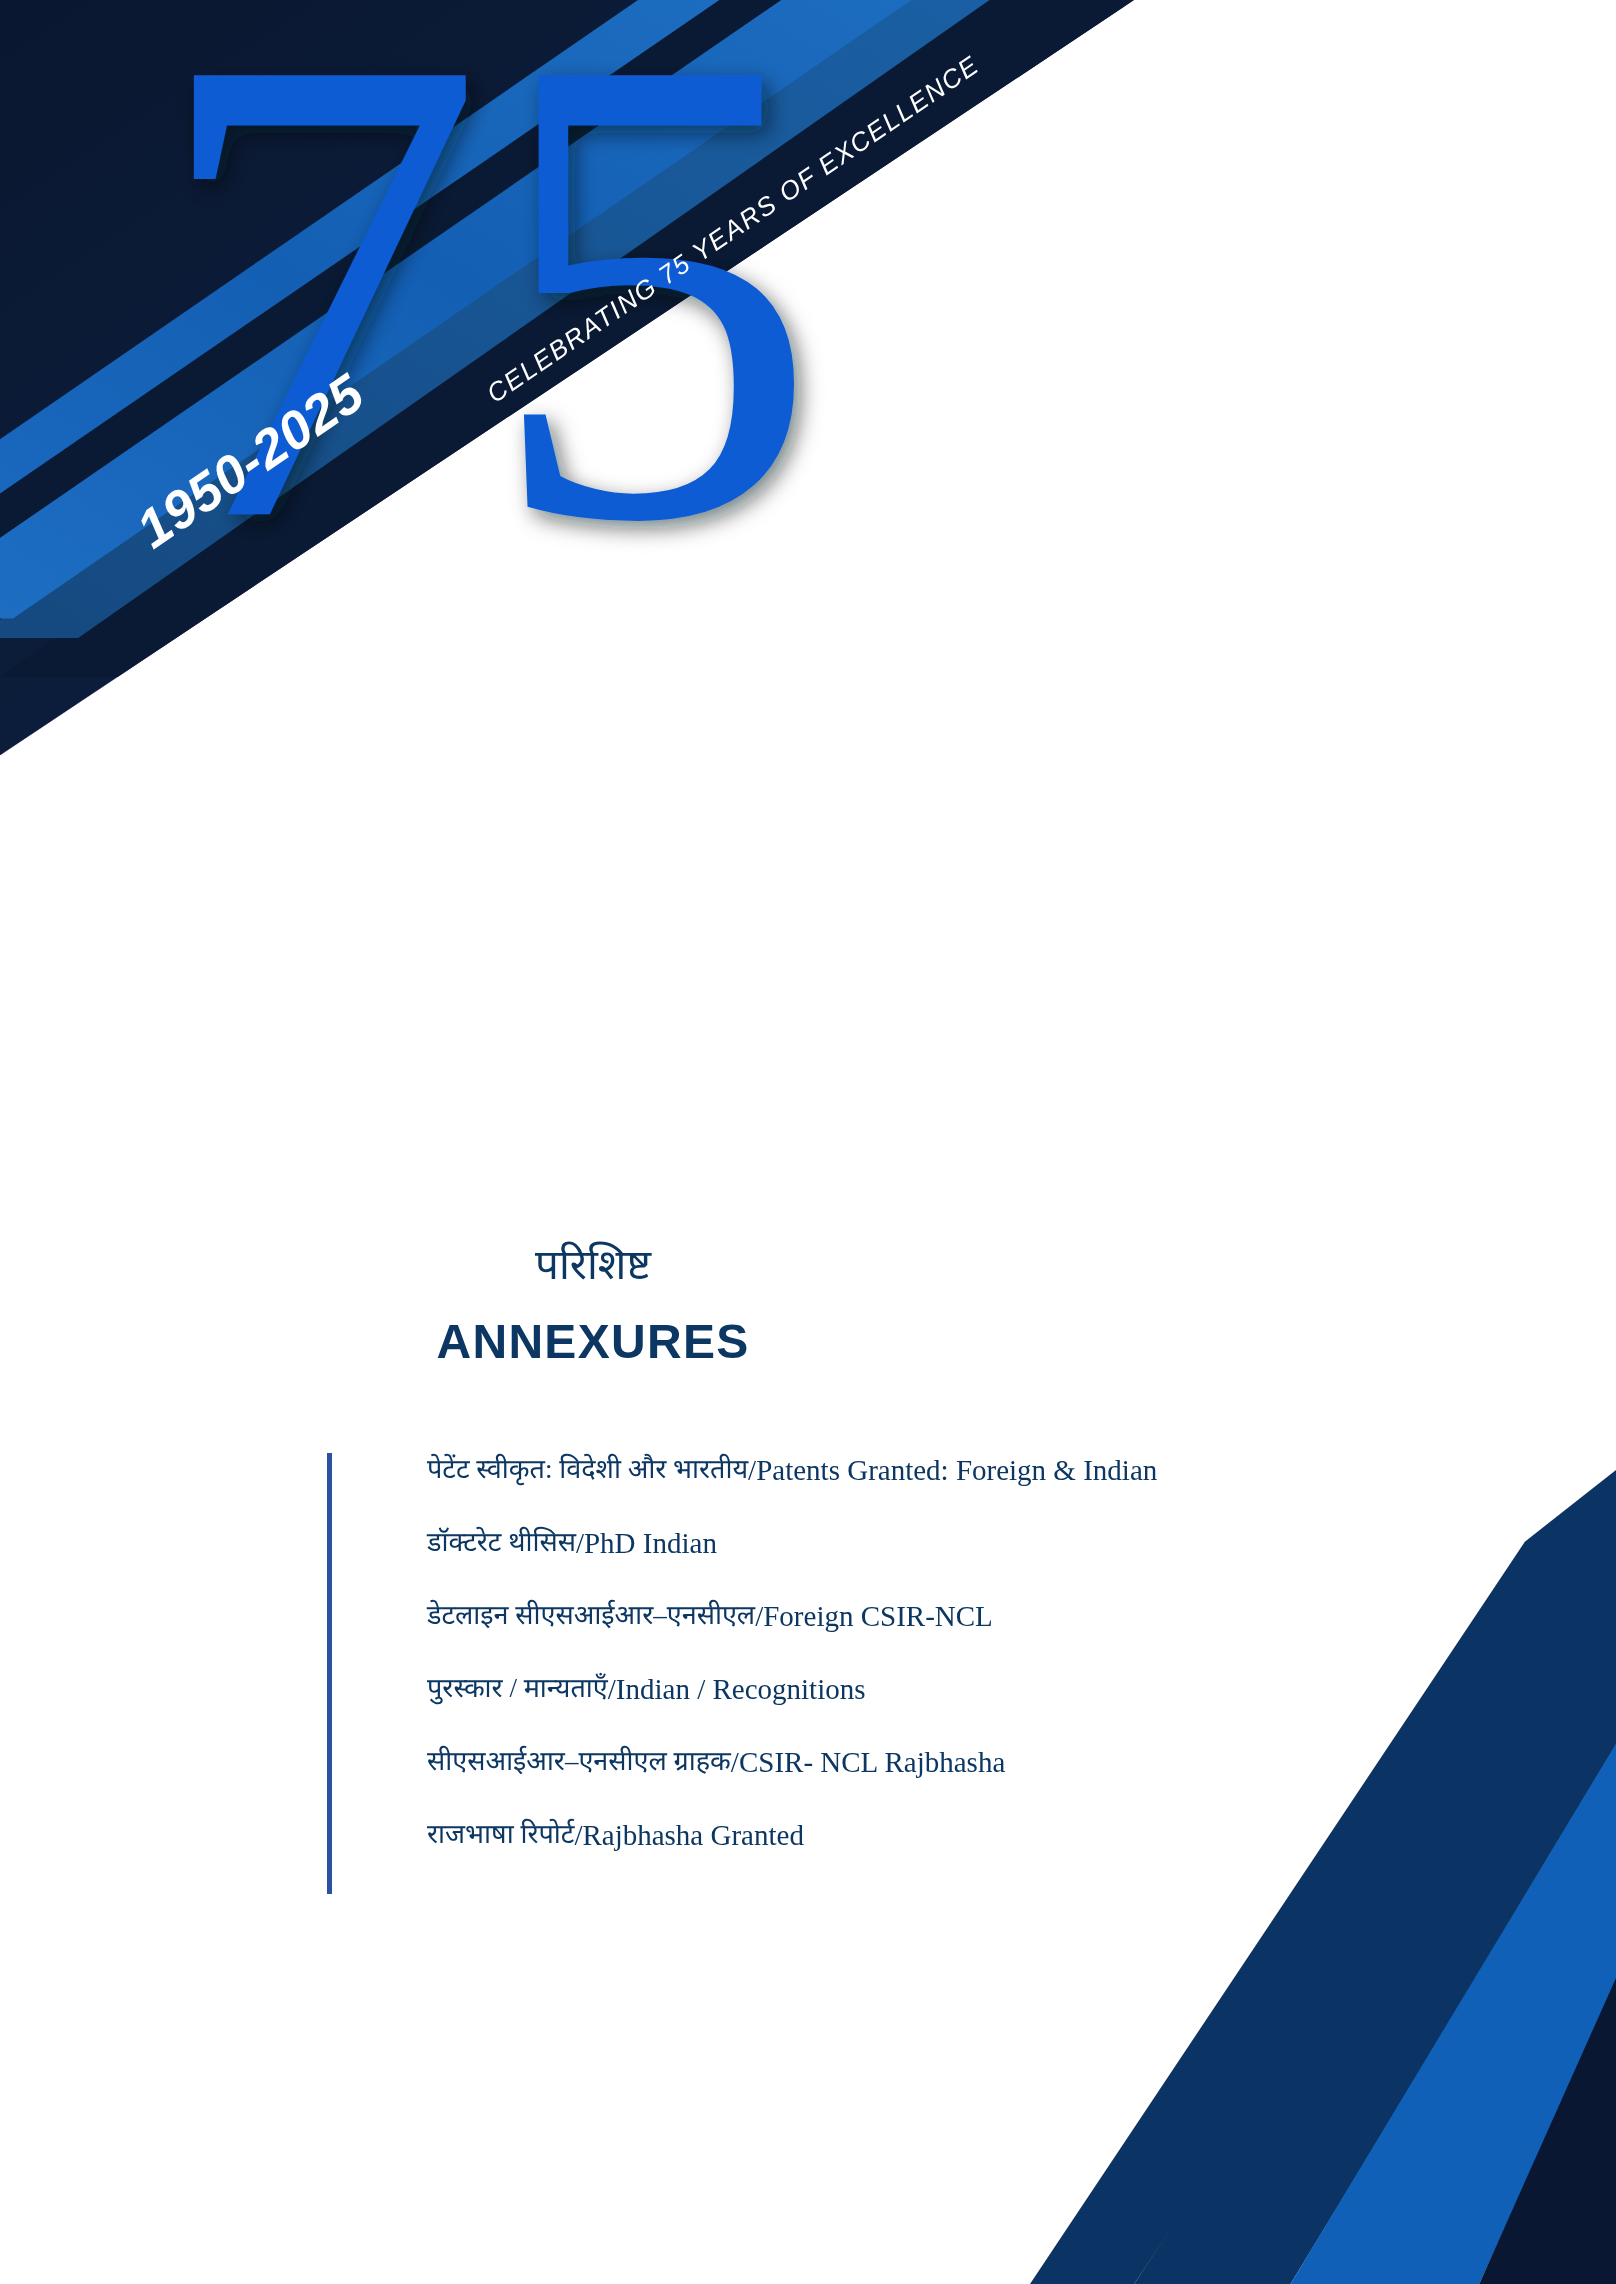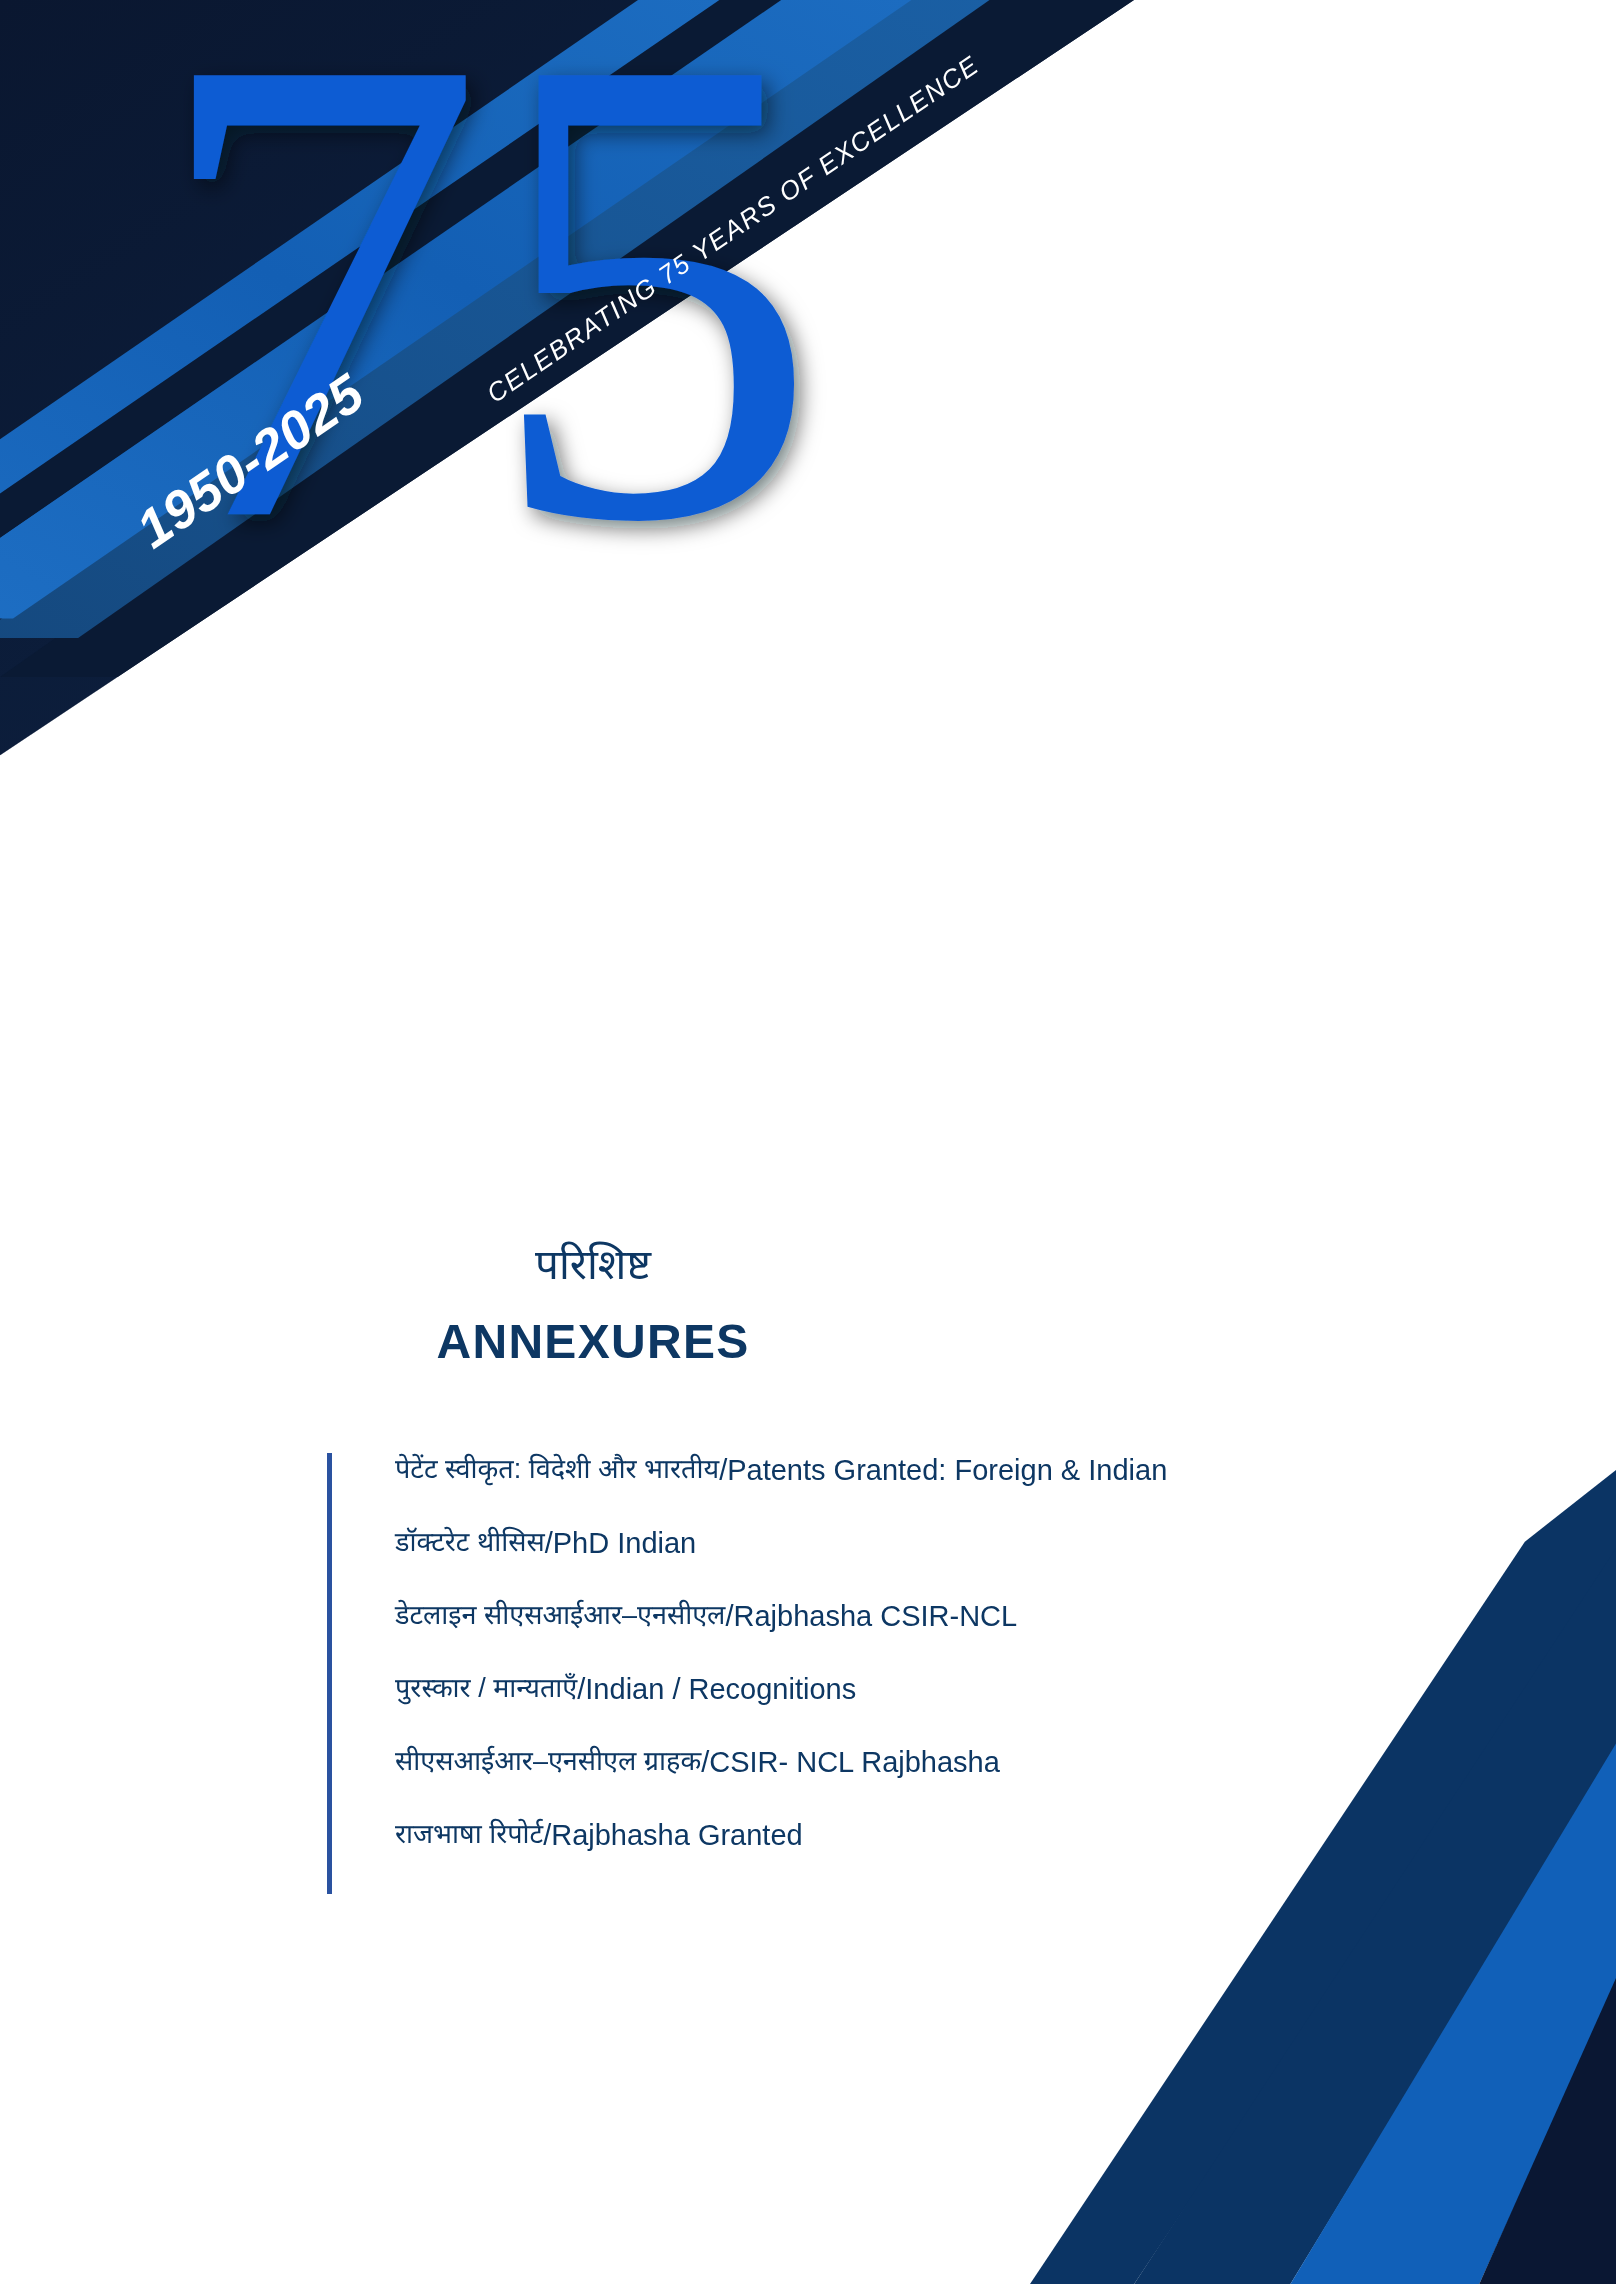--- a/index.html
+++ b/index.html
@@ -70,28 +70,29 @@
   
   #annex-list {
     position:absolute;
     left:327px; top:1453px;
     width:1042px;
     border-left:5.9px solid #2A52A0;
     padding-left:63px;
     padding-top:2.6px;
   }
   .annex-item {
-    font-family:Liberation Sans, sans-serif;
+    font-family:Liberation Serif, serif;
     font-size:29px;
     color:#0D3763;
     line-height:1;
     height:73px;
     display:flex;
     align-items:flex-start;
     white-space:nowrap;
+    margin-left:32px;
   }
   .annex-item .hi { font-size:27px; }
   .annex-item .en { font-size:29px; }
 
   
   #corner-art {
     position:absolute;
     right:0; bottom:0;
     width:586px; height:814px;
     overflow:hidden;
@@ -170,21 +171,21 @@
     <span class="en">Patents Granted: Foreign &amp; Indian</span>
   </div>
   <div class="annex-item">
     <span class="hi">डॉक्टरेट थीसिस</span>
     <span class="en"> / </span>
     <span class="en">PhD Indian</span>
   </div>
   <div class="annex-item">
     <span class="hi">डेटलाइन सीएसआईआर–एनसीएल</span>
     <span class="en"> / </span>
-    <span class="en">Rajbhasha CSIR-NCL</span>
+    <span class="en">Foreign CSIR-NCL</span>
   </div>
   <div class="annex-item">
     <span class="hi">पुरस्कार / मान्यताएँ</span>
     <span class="en">/ </span>
     <span class="en">Indian / Recognitions</span>
   </div>
   <div class="annex-item">
     <span class="hi">सीएसआईआर–एनसीएल ग्राहक</span>
     <span class="en"> / </span>
     <span class="en">CSIR- NCL Rajbhasha</span>

